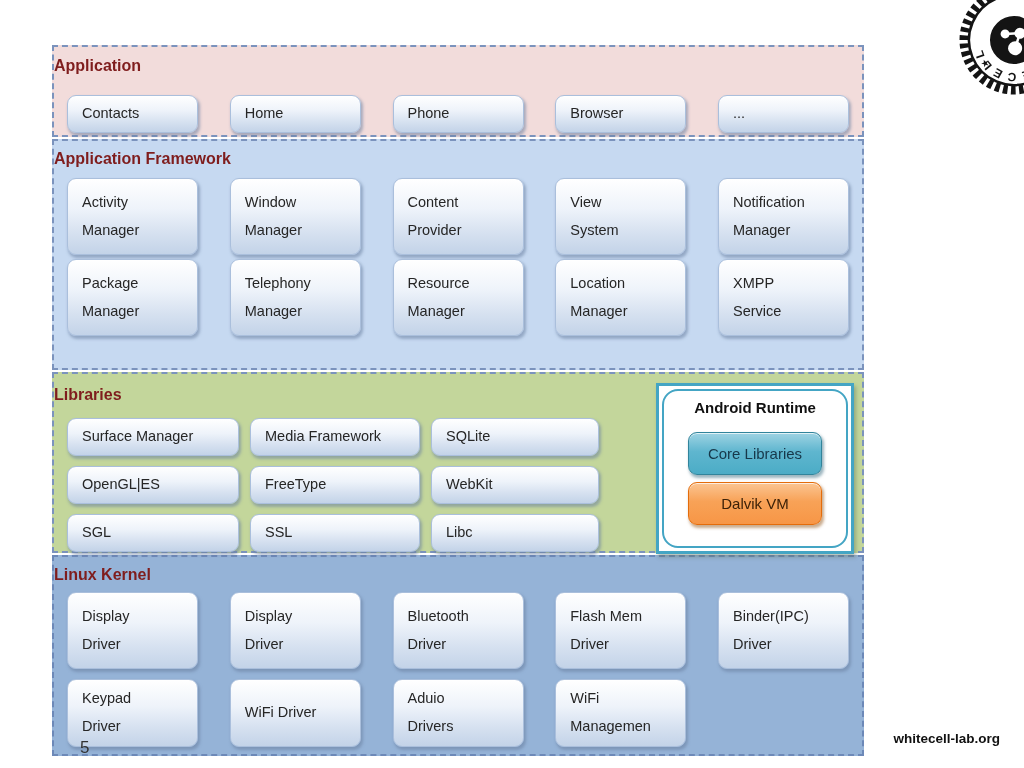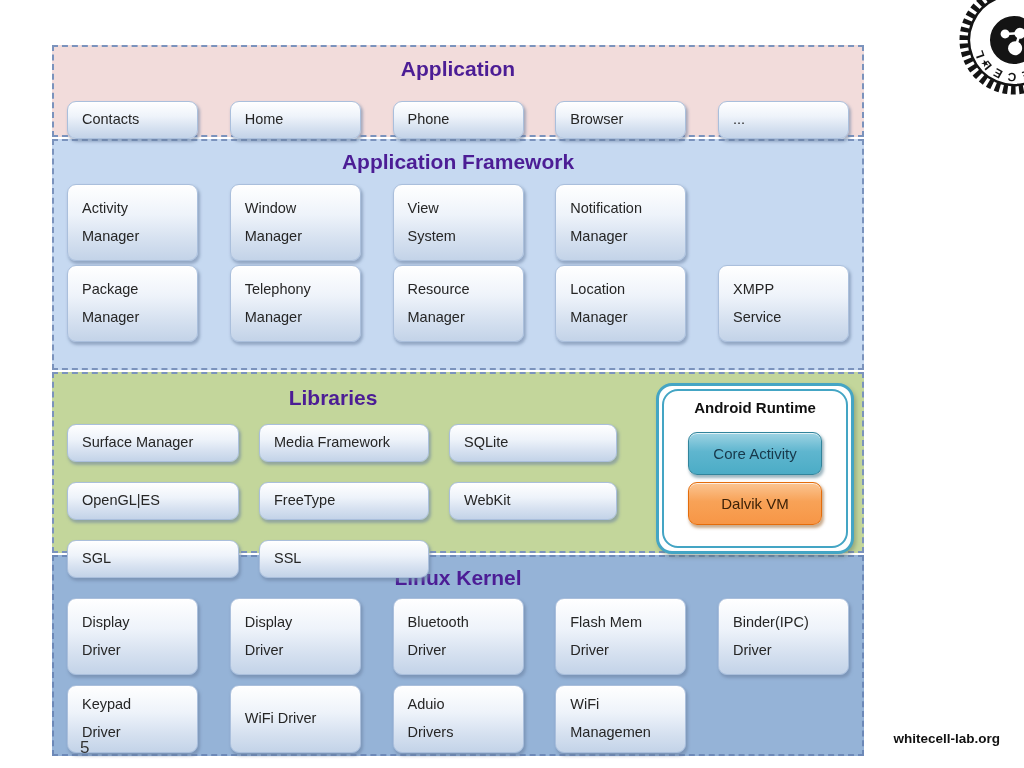--- a/index.html
+++ b/index.html
@@ -11,21 +11,21 @@
   }
   .diagram{position:absolute;left:52px;top:45px;width:812px;}
   .section{
     box-sizing:border-box;border:2px dashed #7b93bd;margin-bottom:2px;
   }
   .sec-app{background:#f2dcdb;height:92px;}
   .sec-fw{background:#c6d9f1;height:231px;}
   .sec-libs{background:#c3d69b;height:181px;position:relative;}
   .sec-kernel{background:#95b3d7;height:201px;border-color:#6d89b8;}
   .sec-title{
-    text-align:center;font-weight:bold;font-size:21px;color:#4c1d95;
+    text-align:left;font-weight:bold;font-size:16px;color:#7f1d1d;
     padding-top:9px;
   }
   .sec-app .sec-title{padding-top:10px;}
   .sec-libs .sec-title{width:558px;padding-top:12px;}
   .grid5{
     display:grid;grid-template-columns:repeat(5,131px);
     justify-content:space-between;padding:0 13px;
   }
   .btn{
     box-sizing:border-box;
@@ -41,27 +41,27 @@
   .h77{height:77px;}
   .h68{height:68px;}
   .mt20{margin-top:20px;}
   .mt10{margin-top:10px;}
   .mt8{margin-top:8px;}
   .mb4{margin-bottom:4px;}
   .mb10{margin-bottom:10px;}
   .libs-grid{
     display:grid;grid-template-columns:172px 170px 168px;
     column-gap:11px;row-gap:10px;
-    padding:14px 0 0 13px;width:545px;gap:20px;
+    padding:14px 0 0 13px;width:545px;
   }
   
   .runtime{
     position:absolute;top:9px;right:8px;width:198px;height:171px;
     box-sizing:border-box;background:#ffffff;
-    border:3px solid #44a5c4;border-radius:16px;
+    border:3px solid #44a5c4;border-radius:0;
     box-shadow:2px 3px 4px rgba(90,110,90,.45);
   }
   .runtime::before{
     content:"";position:absolute;inset:3px;border:2px solid #44a5c4;
     border-radius:16px;pointer-events:none;
   }
   .runtime-title{
     text-align:center;font-weight:bold;font-size:15px;color:#111;
     padding-top:13px;position:relative;
   }
@@ -102,20 +102,22 @@
     </div>
   </div>
 
   <div class="section sec-fw">
     <div class="sec-title">Application Framework</div>
     <div class="grid5 mt10 mb4">
       <div class="btn h77">Activity
 Manager</div>
       <div class="btn h77">Window
 Manager</div>
+      <div class="btn h77">Content
+Provider</div>
       <div class="btn h77">View
 System</div>
       <div class="btn h77">Notification
 Manager</div>
     </div>
     <div class="grid5">
       <div class="btn h77">Package
 Manager</div>
       <div class="btn h77">Telephony
 Manager</div>
@@ -132,24 +134,25 @@
     <div class="sec-title">Libraries</div>
     <div class="libs-grid">
       <div class="btn h38">Surface Manager</div>
       <div class="btn h38">Media Framework</div>
       <div class="btn h38">SQLite</div>
       <div class="btn h38">OpenGL|ES</div>
       <div class="btn h38">FreeType</div>
       <div class="btn h38">WebKit</div>
       <div class="btn h38">SGL</div>
       <div class="btn h38">SSL</div>
+      <div class="btn h38">Libc</div>
     </div>
     <div class="runtime">
       <div class="runtime-title">Android Runtime</div>
-      <div class="rt-btn rt-core">Core Activity</div>
+      <div class="rt-btn rt-core">Core Libraries</div>
       <div class="rt-btn rt-dalvik">Dalvik VM</div>
     </div>
   </div>
 
   <div class="section sec-kernel">
     <div class="sec-title">Linux Kernel</div>
     <div class="grid5 mt8 mb10">
       <div class="btn h77">Display
 Driver</div>
       <div class="btn h77">Display

